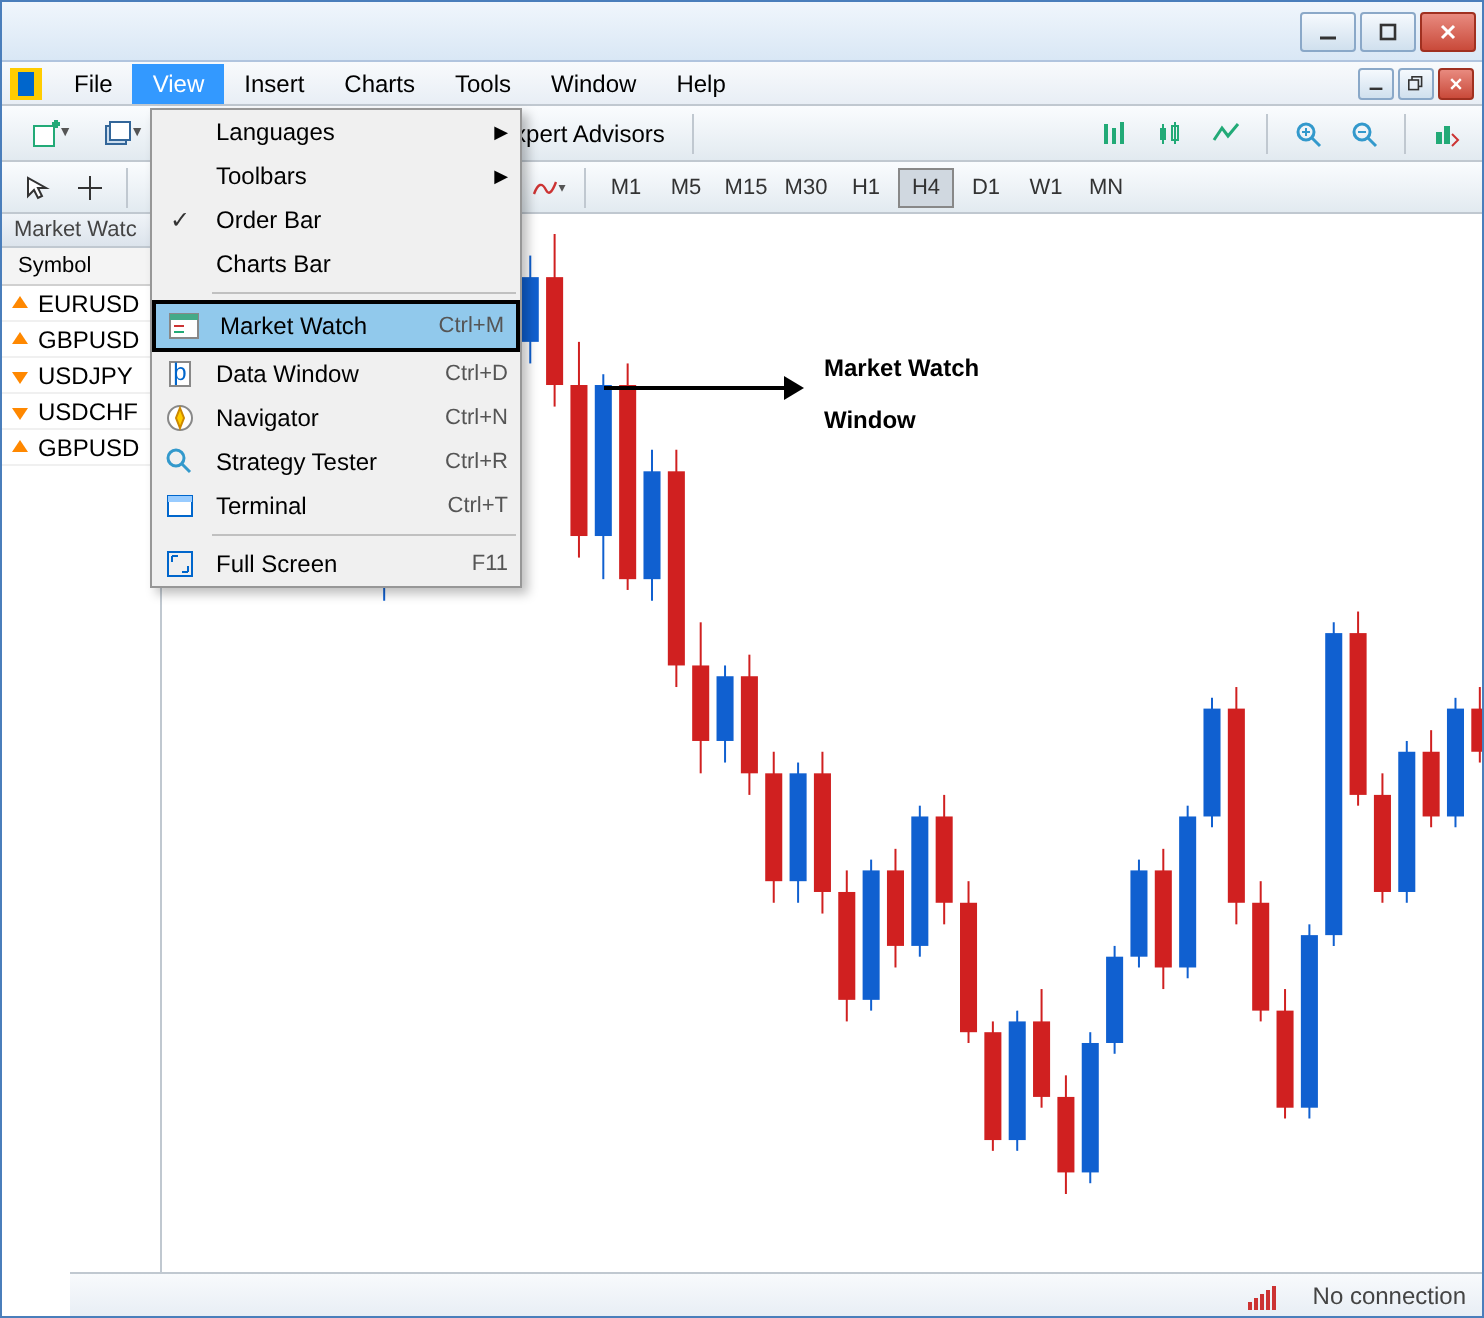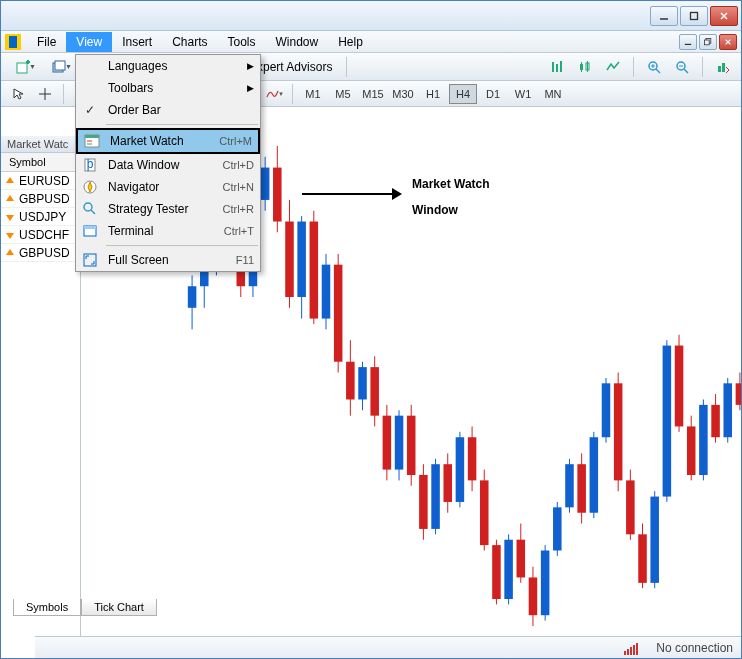--- a/index.html
+++ b/index.html
@@ -22,21 +22,21 @@
 .tb-btn.dd { width: 32px; position: relative; }
 .tb-dd-arrow { position: absolute; right: 2px; font-size: 7px; color: #555; }
 .tb-sep { width: 1px; height: 20px; background: #c0c8d0; margin: 0 4px; }
 .tb-btn-text { display: flex; align-items: center; gap: 4px; padding: 0 6px; }
 .tb-btn-text.disabled { color: #aaa; }
 
 .toolbar2 { height: 26px; background: linear-gradient(to bottom, #fafcfe, #e2eaf0); border-bottom: 1px solid #c0c8d0; display: flex; align-items: center; padding: 0 6px; gap: 2px; }
 .tf-btn { width: 28px; height: 20px; display: flex; align-items: center; justify-content: center; font-size: 11px; color: #333; }
 .tf-btn.active { border: 1px solid #888; background: #d0d8e0; }
 
-.body-area { flex: 1; display: flex; position: relative; overflow: hidden; margin-top: 29px; }
+.body-area { flex: 1; display: flex; position: relative; overflow: hidden; }
 .market-watch { width: 80px; border-right: 1px solid #c0c8d0; display: flex; flex-direction: column; background: #fff; }
 .mw-title { background: linear-gradient(to bottom, #f0f4f8, #dce4ec); padding: 2px 6px; font-size: 11px; color: #444; border-bottom: 1px solid #c0c8d0; }
 .mw-header { background: #f4f4f4; padding: 3px 8px; font-size: 11px; border-bottom: 1px solid #d0d0d0; }
 .mw-row { display: flex; align-items: center; height: 18px; padding: 0 4px; gap: 4px; font-size: 11px; border-bottom: 1px solid #f0f0f0; }
 .mw-icon { width: 10px; height: 10px; flex-shrink: 0; }
 
 .chart-area { flex: 1; position: relative; background: #fff; }
 
 .dropdown { position: absolute; left: 75px; top: 54px; width: 186px; background: #f0f0f0; border: 1px solid #979797; box-shadow: 3px 3px 5px rgba(0,0,0,.25); z-index: 50; }
 .dd-item { display: flex; align-items: center; height: 22px; padding: 0 6px 0 4px; gap: 8px; }
@@ -370,24 +370,20 @@
           <rect x="618.1304347826087" y="268.87640449438203" width="8.521739130434783" height="70.11235955056179" fill="#1060d0"></rect>
           <line x1="634.5652173913044" y1="258.08988764044943" x2="634.5652173913044" y2="306.62921348314603" stroke="#d02020" stroke-width="1"></line>
           <rect x="630.304347826087" y="268.87640449438203" width="8.521739130434783" height="32.35955056179773" fill="#d02020"></rect>
           <line x1="646.7391304347826" y1="241.91011235955054" x2="646.7391304347826" y2="306.62921348314603" stroke="#1060d0" stroke-width="1"></line>
           <rect x="642.4782608695652" y="247.30337078651684" width="8.521739130434783" height="53.932584269662925" fill="#1060d0"></rect>
           <line x1="658.9130434782609" y1="236.5168539325843" x2="658.9130434782609" y2="274.2696629213483" stroke="#d02020" stroke-width="1"></line>
           <rect x="654.6521739130435" y="247.30337078651684" width="8.521739130434783" height="21.573033707865193" fill="#d02020"></rect>
         </svg>
     </div>
 
-    <div class="bottom-tabs">
-      <div class="btab">Symbols</div>
-      <div class="btab">Tick Chart</div>
-    </div>
 
   </div>
 
   <div class="statusbar">
     <span class="conn-icon">
       <svg viewBox="0 0 20 14">
           <rect x="0" y="10" width="2" height="4" fill="#c33"></rect>
           <rect x="3" y="8" width="2" height="6" fill="#c33"></rect>
           <rect x="6" y="6" width="2" height="8" fill="#c33"></rect>
           <rect x="9" y="4" width="2" height="10" fill="#c33"></rect>
@@ -413,20 +409,26 @@
     <span class="dd-arrow">▶</span>
   </div>
     <div class="dd-item">
     <span class="dd-icon-col">
         <span class="dd-check">✓</span>
       </span>
     <span class="dd-label">Order Bar</span>
     <span class="dd-shortcut"></span>
 
   </div>
+    <div class="dd-item">
+    <span class="dd-icon-col"></span>
+    <span class="dd-label">Charts Bar</span>
+    <span class="dd-shortcut"></span>
+
+  </div>
     <div class="dd-sep"></div>
     <div class="dd-item highlight">
     <span class="dd-icon-col">
         <svg width="16" height="16" viewBox="0 0 16 16">
           <rect x="1" y="2" width="14" height="12" fill="#fff" stroke="#888"></rect>
           <rect x="1" y="2" width="14" height="3" fill="#4a8"></rect>
           <line x1="3" y1="8" x2="8" y2="8" stroke="#c33"></line>
           <line x1="3" y1="11" x2="8" y2="11" stroke="#2a7"></line>
         </svg>
       </span>

